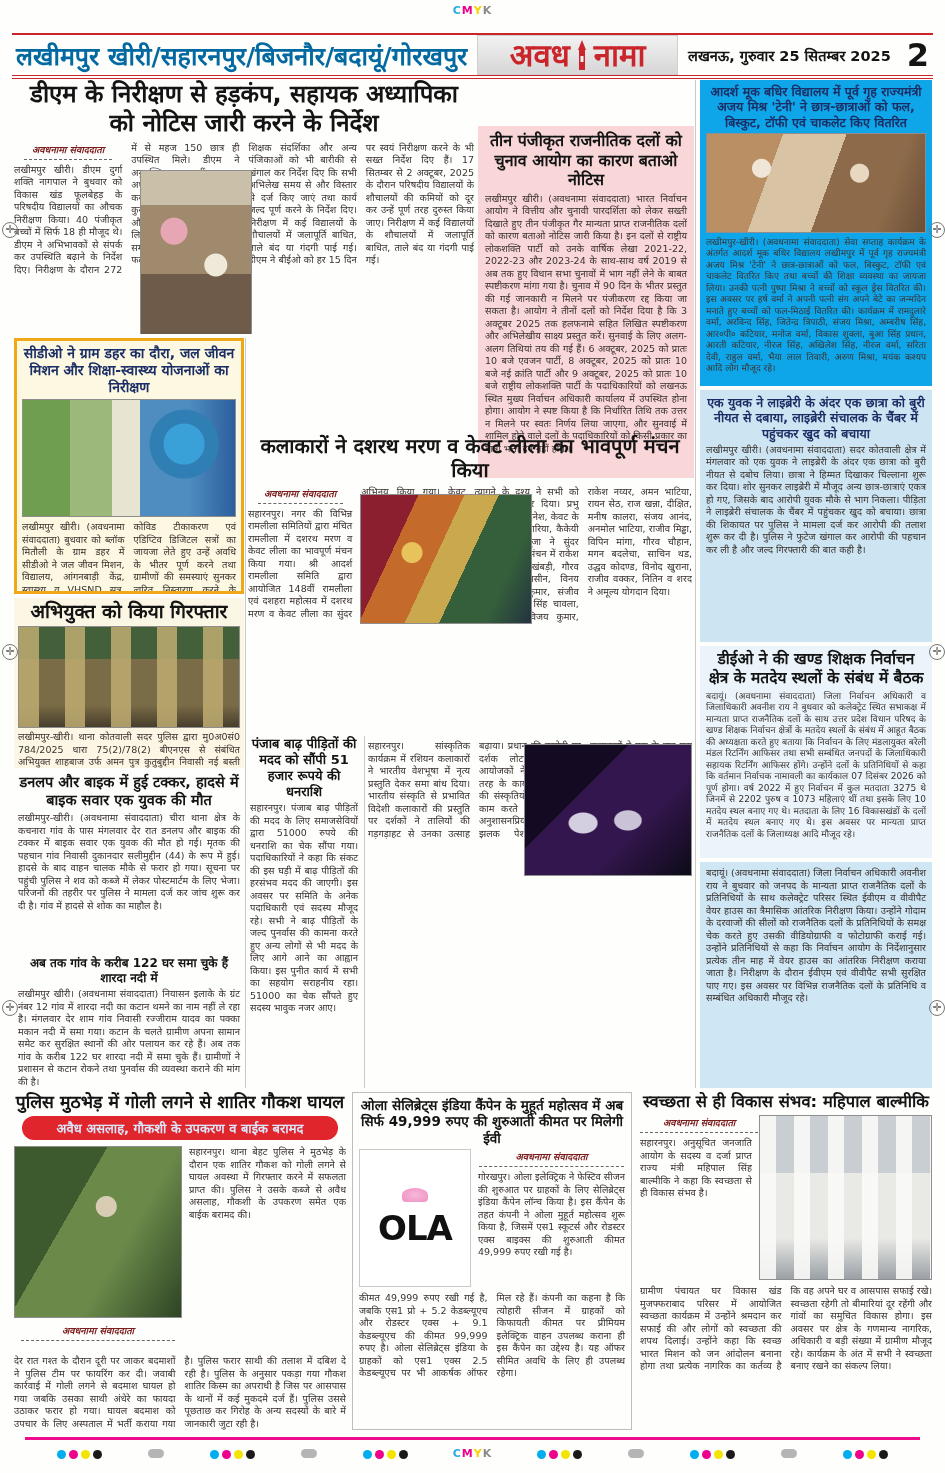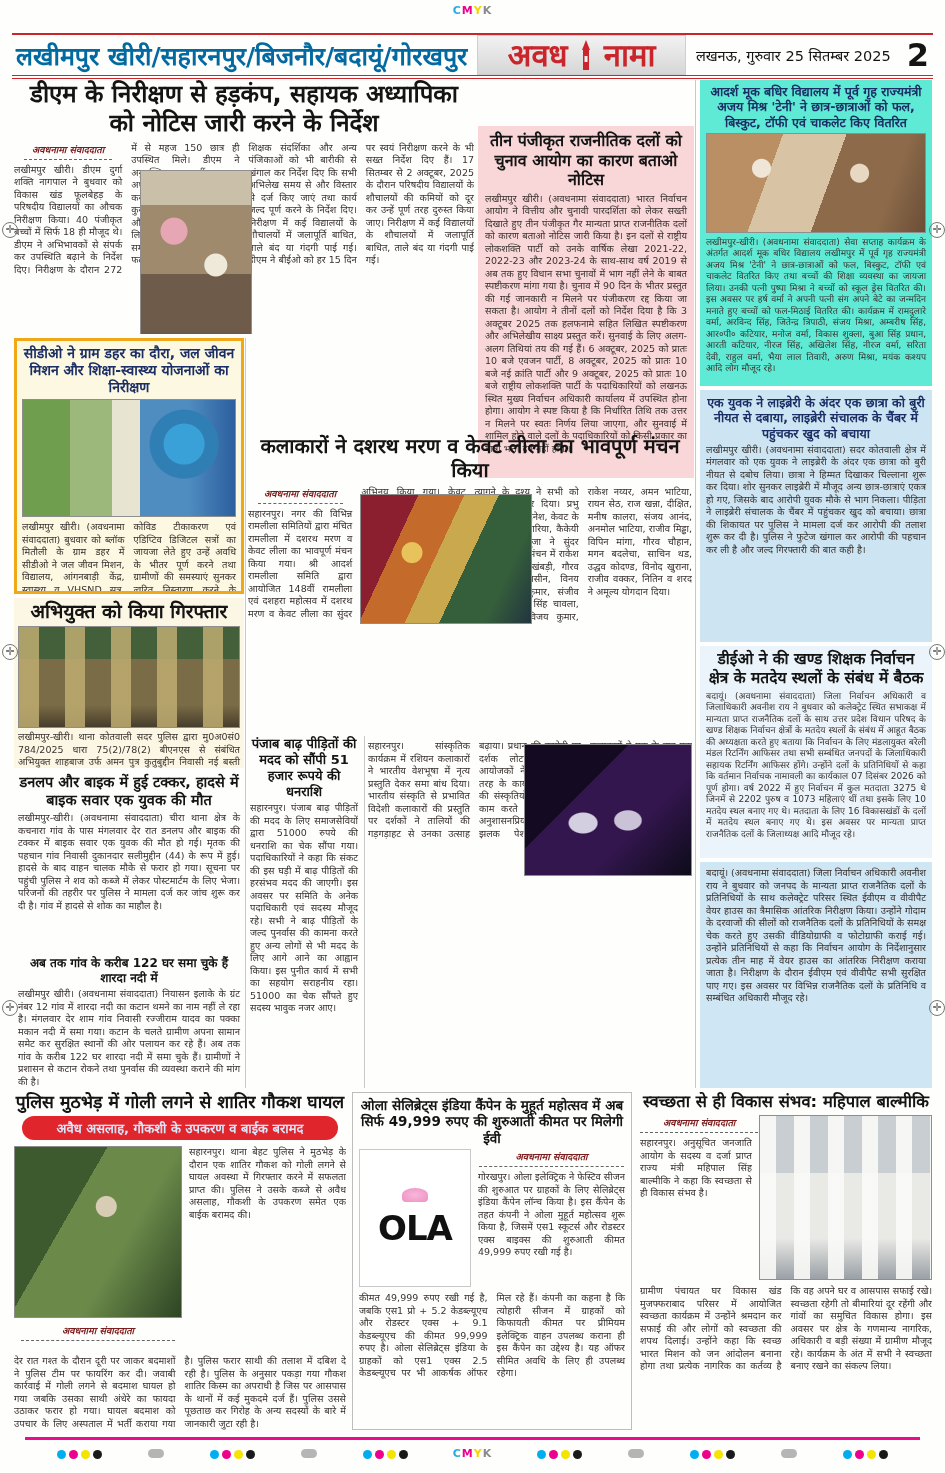--- a/index.html
+++ b/index.html
@@ -41,24 +41,24 @@
   .p-encounter{background:
       radial-gradient(circle at 55% 35%, #d8cdb4 0 10px, rgba(0,0,0,0) 11px),
       linear-gradient(120deg,#3c5a2e 0 35%,#6b8a4a 35% 62%,#2e4424);}
   .p-swachhta{background:
       repeating-linear-gradient(90deg, rgba(250,250,248,.9) 0 16px, rgba(0,0,0,0) 16px 34px),
       linear-gradient(180deg,#c9ced3 0 35%,#e9e9e5 35% 75%,#9aa0a6);}
   .masthead{left:12px;top:33px;width:921px;height:46px;border-top:2px solid #c9252b;
       border-bottom:4px double #c9252b;display:flex;align-items:center;gap:10px;padding:2px 4px;box-sizing:border-box;}
   .regions{flex:1;font-size:25px;font-weight:bold;color:#0369a1;white-space:nowrap;}
   .logo-box{width:300px;height:38px;background:linear-gradient(#f2f2f2,#d6d6d6);
-      display:flex;align-items:center;justify-content:center;gap:10px;border:1px solid #cfcfcf;}
+      display:flex;align-items:center;justify-content:center;gap:4px;border:1px solid #cfcfcf;}
   .logo-text{font-size:31px;font-weight:bold;color:#c9252b;line-height:1;}
   .mast-right{width:268px;display:flex;align-items:center;justify-content:flex-end;gap:16px;}
-  .dateline{font-size:14.5px;font-weight:normal;color:#141414;white-space:nowrap;}
+  .dateline{font-size:14.5px;font-weight:bold;color:#141414;white-space:nowrap;}
   .pageno{font-size:32px;font-weight:bold;color:#141414;line-height:1;}
   .cmyk{font-weight:bold;font-size:11px;letter-spacing:1px;}
   .cmyk b:nth-child(1){color:#29abe2}.cmyk b:nth-child(2){color:#ec008c}
   .cmyk b:nth-child(3){color:#f5d400}.cmyk b:nth-child(4){color:#8a8a8a}
   .band{background:#e0252c;color:#d9e7fb;font-weight:bold;font-size:13px;text-align:center;
         border-radius:13px;padding:3px 6px;margin:3px 8px 6px;}
   .vrule{position:absolute;width:1px;background:#c9c9c9;}
   .dotrow{position:absolute;left:55px;right:55px;top:1444px;display:flex;align-items:center;justify-content:space-between;}
   .dot{width:9px;height:9px;border-radius:50%;display:inline-block;margin:0 1.5px;}
   .d-c{background:#00aeef}.d-m{background:#ec008c}.d-y{background:#f5e400}.d-k{background:#1a1a1a}.d-g{background:#b5b5b5;width:16px;border-radius:5px;}
@@ -109,21 +109,21 @@
       </div>
       <div class="photo p-classroom abs" style="left:126px;top:28px;width:112px;height:190px;"></div>
     </div>
   </section>
 
   <section class="art" style="left:478px;top:80px;width:216px;height:352px;background:#f9d7d8;padding:5px 7px;margin-top:46px;">
     <h2 style="font-size:16px;">तीन पंजीकृत राजनीतिक दलों को चुनाव आयोग का कारण बताओ नोटिस</h2>
     <p class="body-text">लखीमपुर खीरी। (अवधनामा संवाददाता) भारत निर्वाचन आयोग ने वित्तीय और चुनावी पारदर्शिता को लेकर सख्ती दिखाते हुए तीन पंजीकृत गैर मान्यता प्राप्त राजनीतिक दलों को कारण बताओ नोटिस जारी किया है। इन दलों से राष्ट्रीय लोकशक्ति पार्टी को उनके वार्षिक लेखा 2021-22, 2022-23 और 2023-24 के साथ-साथ वर्ष 2019 से अब तक हुए विधान सभा चुनावों में भाग नहीं लेने के बाबत स्पष्टीकरण मांगा गया है। चुनाव में 90 दिन के भीतर प्रस्तुत की गई जानकारी न मिलने पर पंजीकरण रद्द किया जा सकता है। आयोग ने तीनों दलों को निर्देश दिया है कि 3 अक्टूबर 2025 तक हलफनामे सहित लिखित स्पष्टीकरण और अभिलेखीय साक्ष्य प्रस्तुत करें। सुनवाई के लिए अलग-अलग तिथियां तय की गई हैं। 6 अक्टूबर, 2025 को प्रातः 10 बजे एवजन पार्टी, 8 अक्टूबर, 2025 को प्रातः 10 बजे नई क्रांति पार्टी और 9 अक्टूबर, 2025 को प्रातः 10 बजे राष्ट्रीय लोकशक्ति पार्टी के पदाधिकारियों को लखनऊ स्थित मुख्य निर्वाचन अधिकारी कार्यालय में उपस्थित होना होगा। आयोग ने स्पष्ट किया है कि निर्धारित तिथि तक उत्तर न मिलने पर स्वतः निर्णय लिया जाएगा, और सुनवाई में शामिल होने वाले दलों के पदाधिकारियों को किसी प्रकार का यात्रा भत्ता देय नहीं होगा।</p>
   </section>
 
-  <section class="art" style="left:700px;top:80px;width:232px;height:306px;background:#5eead4;padding:4px 6px;">
+  <section class="art" style="left:700px;top:80px;width:232px;height:306px;background:#0ea5e9;padding:4px 6px;">
     <h2 class="navy" style="font-size:12.5px;">आदर्श मूक बधिर विद्यालय में पूर्व गृह राज्यमंत्री अजय मिश्र 'टेनी' ने छात्र-छात्राओं को फल, बिस्कुट, टॉफी एवं चाकलेट किए वितरित</h2>
     <div class="photo p-teni" style="width:100%;height:100px;margin:2px 0 4px;"></div>
     <p class="body-text body-sm">लखीमपुर-खीरी। (अवधनामा संवाददाता) सेवा सप्ताह कार्यक्रम के अंतर्गत आदर्श मूक बधिर विद्यालय लखीमपुर में पूर्व गृह राज्यमंत्री अजय मिश्र 'टेनी' ने छात्र-छात्राओं को फल, बिस्कुट, टॉफी एवं चाकलेट वितरित किए तथा बच्चों की शिक्षा व्यवस्था का जायजा लिया। उनकी पत्नी पुष्पा मिश्रा ने बच्चों को स्कूल ड्रेस वितरित की। इस अवसर पर हर्ष वर्मा ने अपनी पत्नी संग अपने बेटे का जन्मदिन मनाते हुए बच्चों को फल-मिठाई वितरित की। कार्यक्रम में रामदुलारे वर्मा, अरविन्द सिंह, जितेन्द्र त्रिपाठी, संजय मिश्रा, अम्बरीष सिंह, आर०पी० कटियार, मनोज वर्मा, विकास शुक्ला, बुआ सिंह प्रधान, आरती कटियार, नीरज सिंह, अखिलेश सिंह, नीरज वर्मा, सरिता देवी, राहुल वर्मा, भैया लाल तिवारी, अरुण मिश्रा, मयंक कश्यप आदि लोग मौजूद रहे।</p>
   </section>
 
   <section class="art" style="left:700px;top:390px;width:232px;height:252px;background:#cde5f2;padding:5px 6px;">
     <h2 class="navy" style="font-size:12.5px;">एक युवक ने लाइब्रेरी के अंदर एक छात्रा को बुरी नीयत से दबाया, लाइब्रेरी संचालक के चैंबर में पहुंचकर खुद को बचाया</h2>
     <p class="body-text">लखीमपुर खीरी। (अवधनामा संवाददाता) सदर कोतवाली क्षेत्र में मंगलवार को एक युवक ने लाइब्रेरी के अंदर एक छात्रा को बुरी नीयत से दबोच लिया। छात्रा ने हिम्मत दिखाकर चिल्लाना शुरू कर दिया। शोर सुनकर लाइब्रेरी में मौजूद अन्य छात्र-छात्राएं एकत्र हो गए, जिसके बाद आरोपी युवक मौके से भाग निकला। पीड़िता ने लाइब्रेरी संचालक के चैंबर में पहुंचकर खुद को बचाया। छात्रा की शिकायत पर पुलिस ने मामला दर्ज कर आरोपी की तलाश शुरू कर दी है। पुलिस ने फुटेज खंगाल कर आरोपी की पहचान कर ली है और जल्द गिरफ्तारी की बात कही है।</p>
   </section>
 

